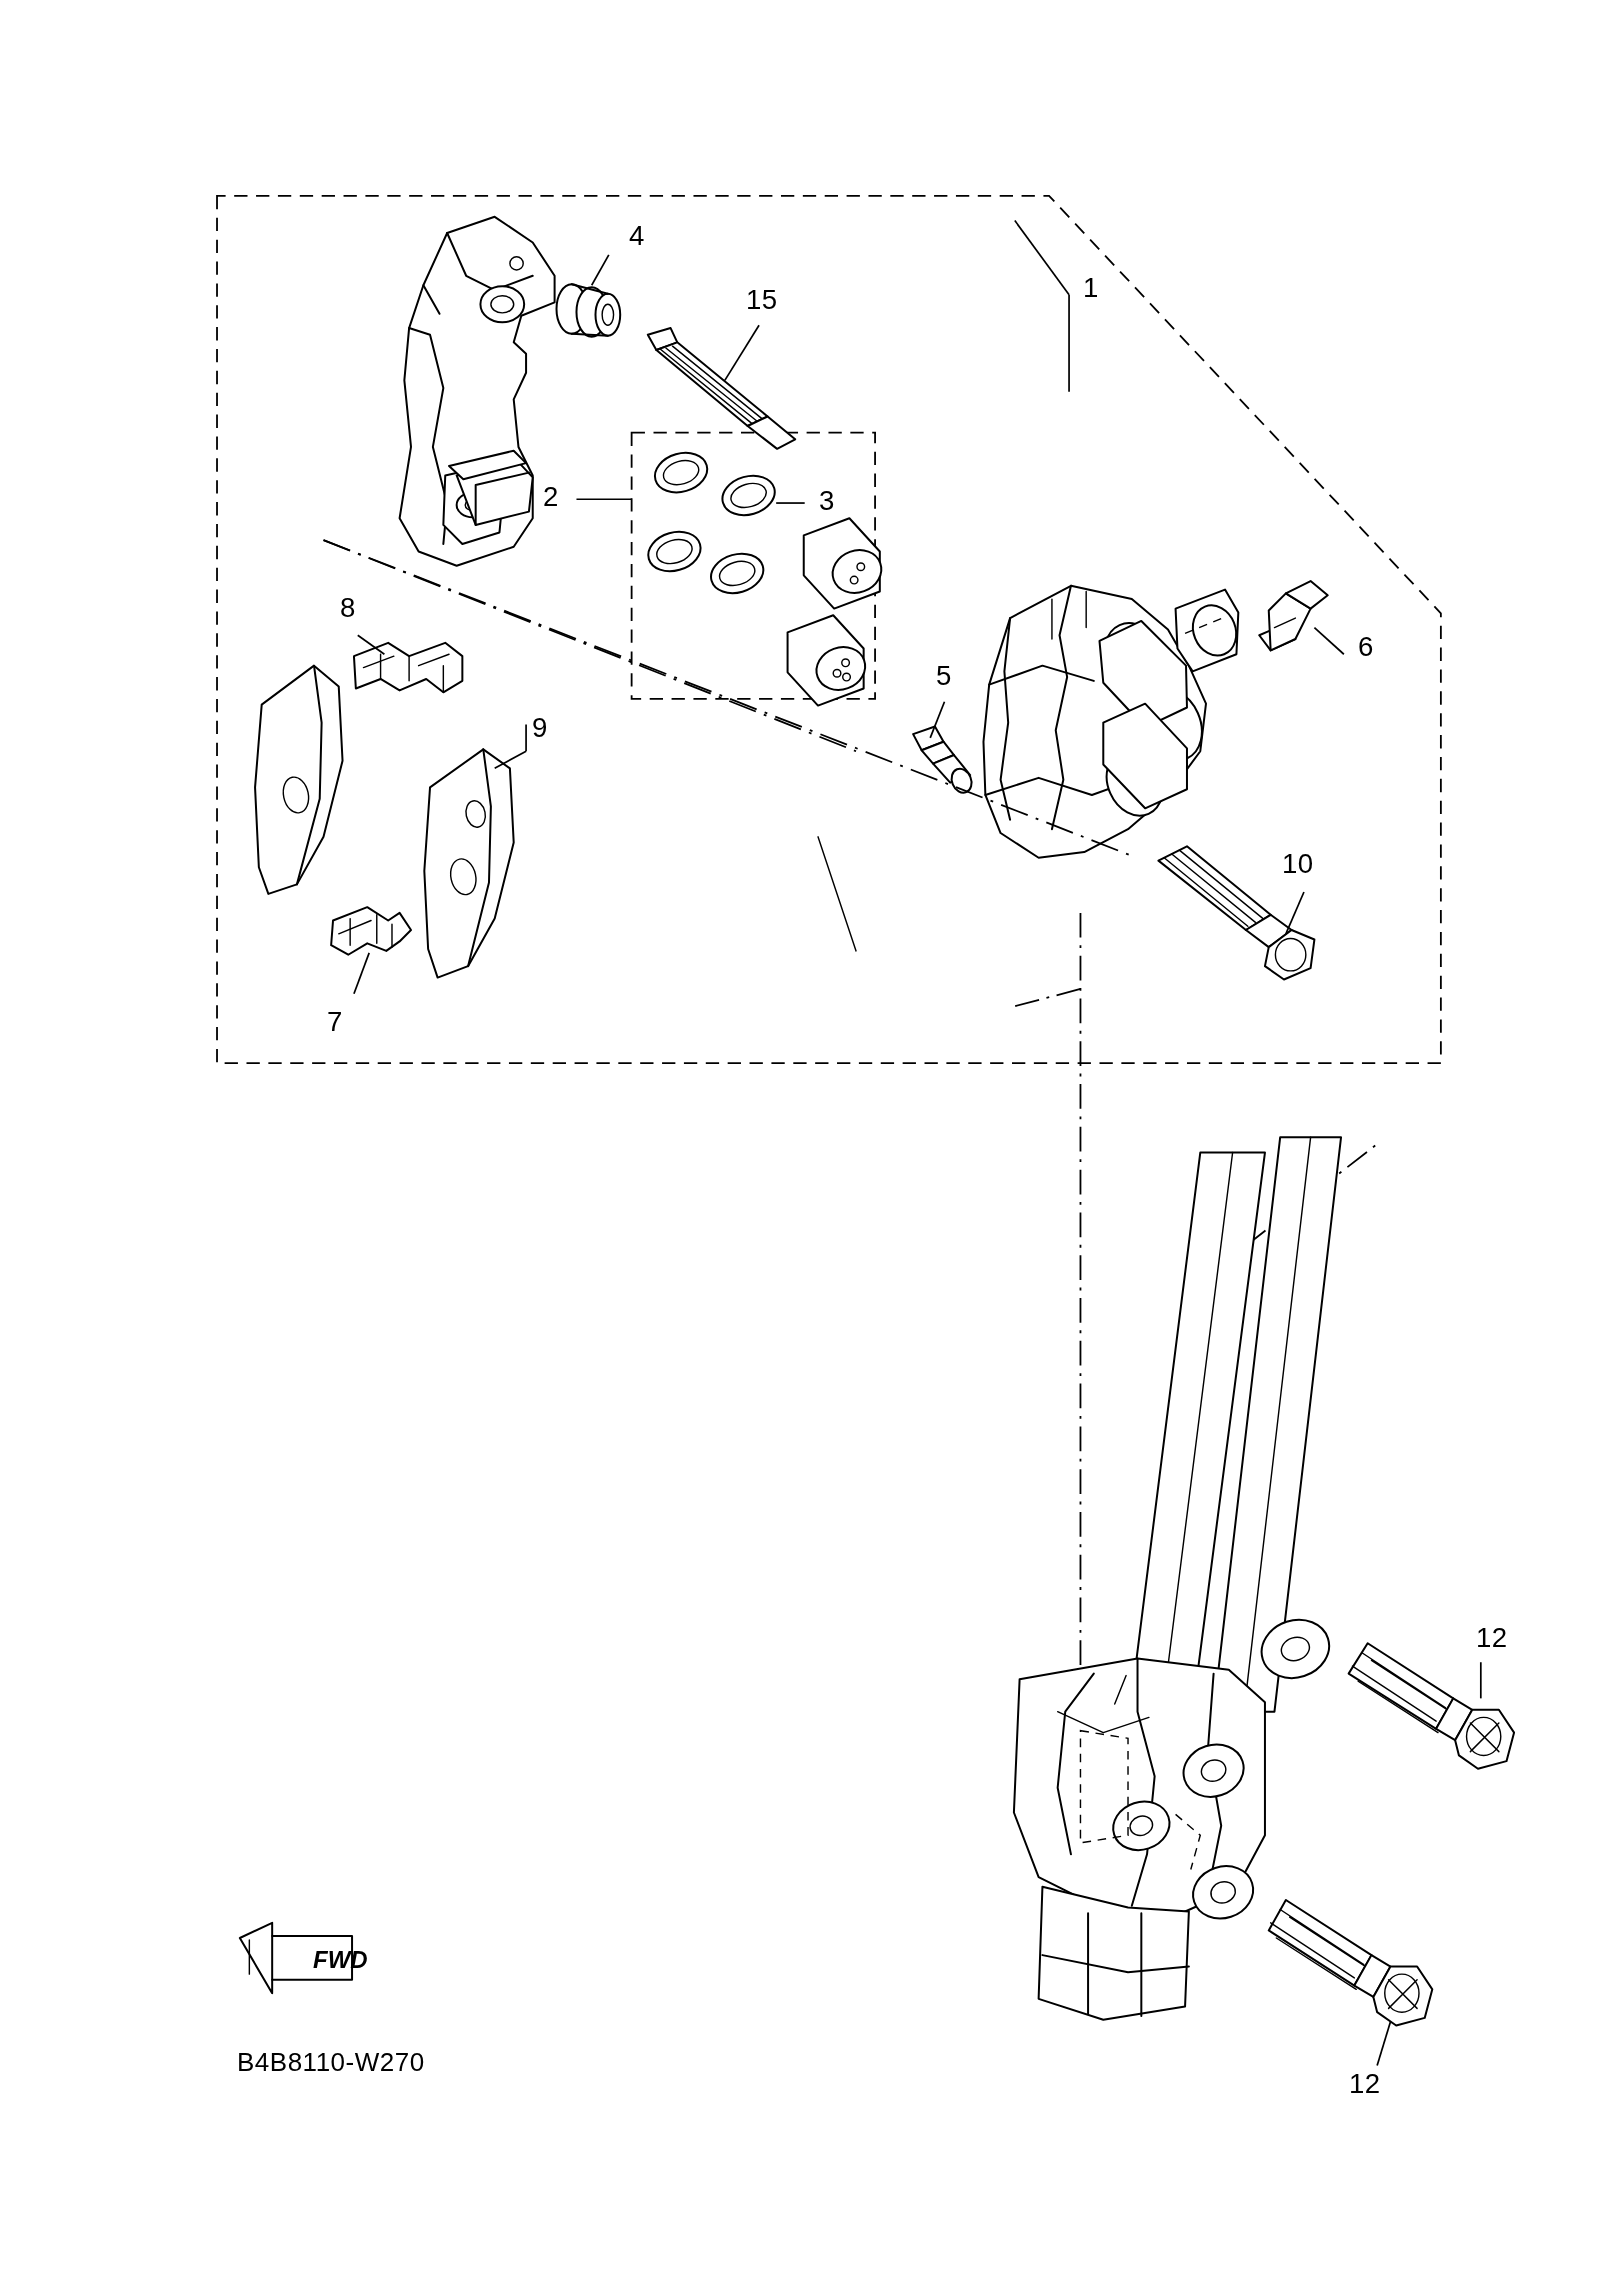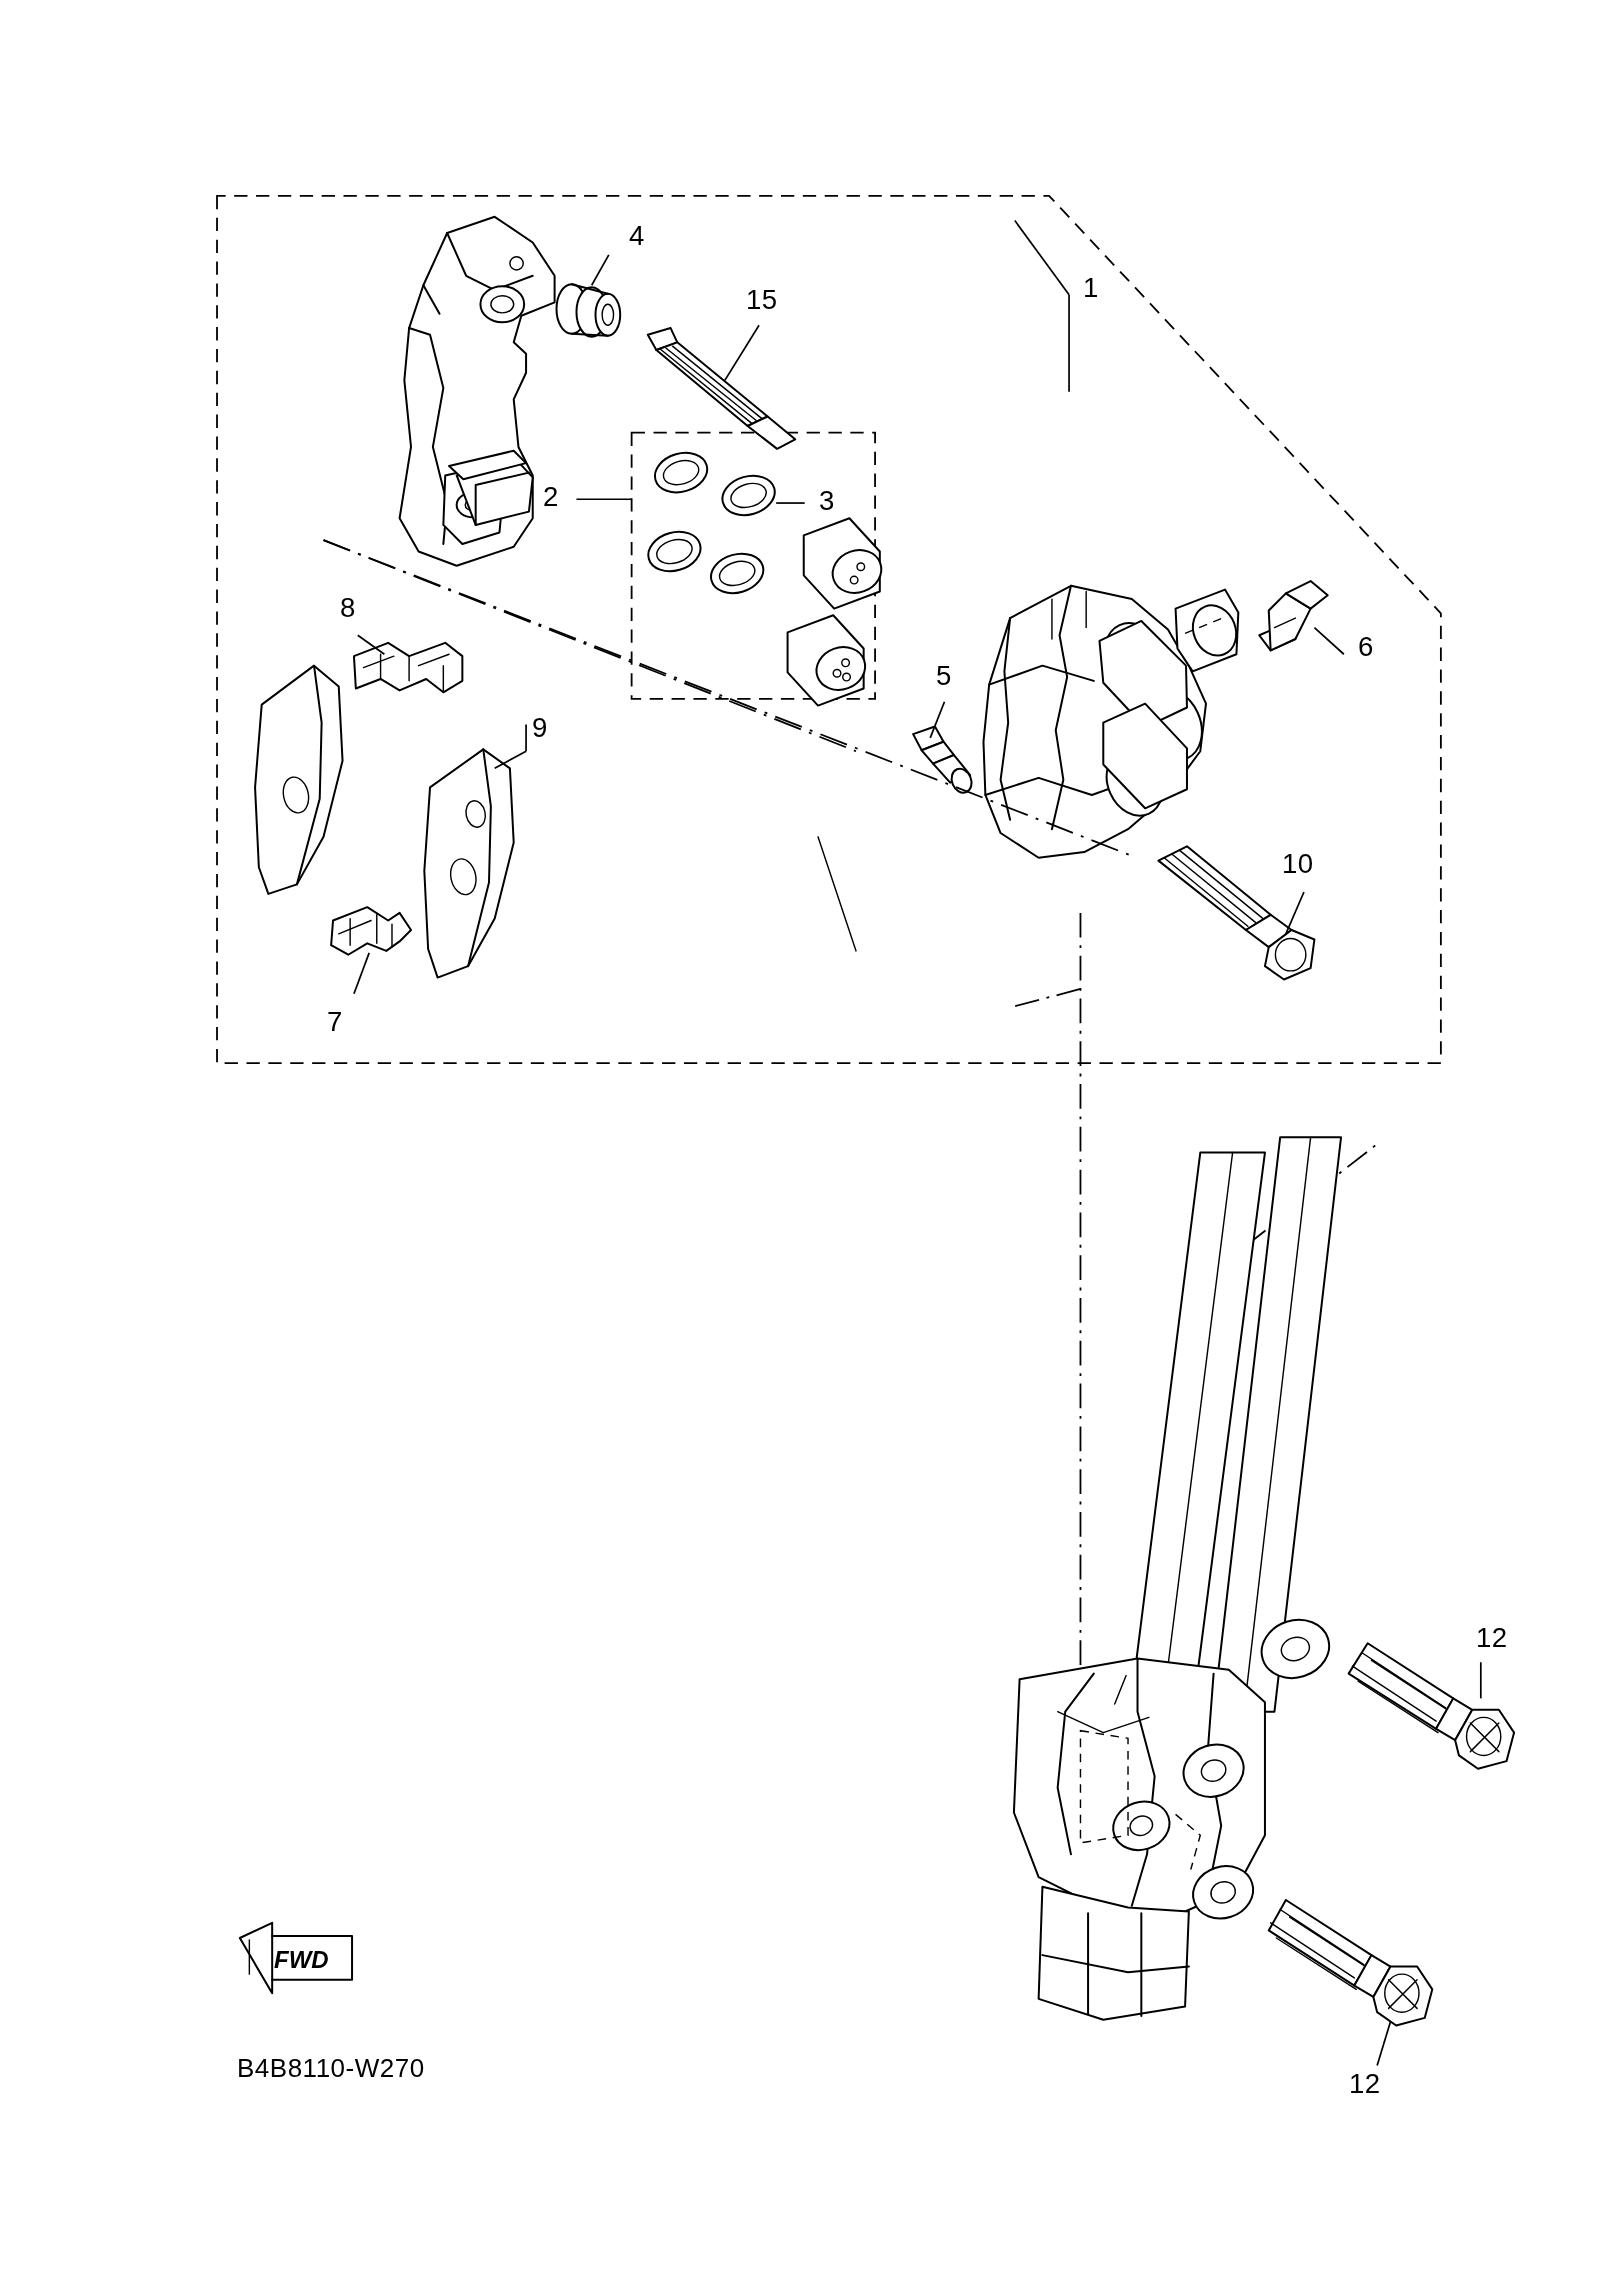--- a/index.html
+++ b/index.html
@@ -41,20 +41,21 @@
     white-space: nowrap;
   }
   .fwd-label {
     position: absolute;
     font-family: "Liberation Sans", sans-serif;
     font-size: 24px;
     font-weight: bold;
     font-style: italic;
     color: #000000;
     letter-spacing: 0px;
+    margin-left: 39px;
   }
 </style>
 </head>
 <body>
 
 <div id="page">
 
   <svg id="diagram-svg" viewBox="0 0 1700 2405">
     <defs>
       <style>
@@ -300,16 +301,16 @@
   <div class="callout" style="left:340px;  top:592px;">8</div>
   <div class="callout" style="left:936px;  top:660px;">5</div>
   <div class="callout" style="left:532px;  top:712px;">9</div>
   <div class="callout" style="left:1282px; top:848px;">10</div>
   <div class="callout" style="left:327px;  top:1006px;">7</div>
   <div class="callout" style="left:1476px; top:1622px;">12</div>
   <div class="callout" style="left:1349px; top:2068px;">12</div>
 
   <div class="fwd-label" style="left:274px; top:1946px;">FWD</div>
 
-  <div class="partcode" style="left:237px; top:2047px;margin-top:6px;">B4B8110-W270</div>
+  <div class="partcode" style="left:237px; top:2047px;">B4B8110-W270</div>
 
 </div>
 
 
 </body></html>

